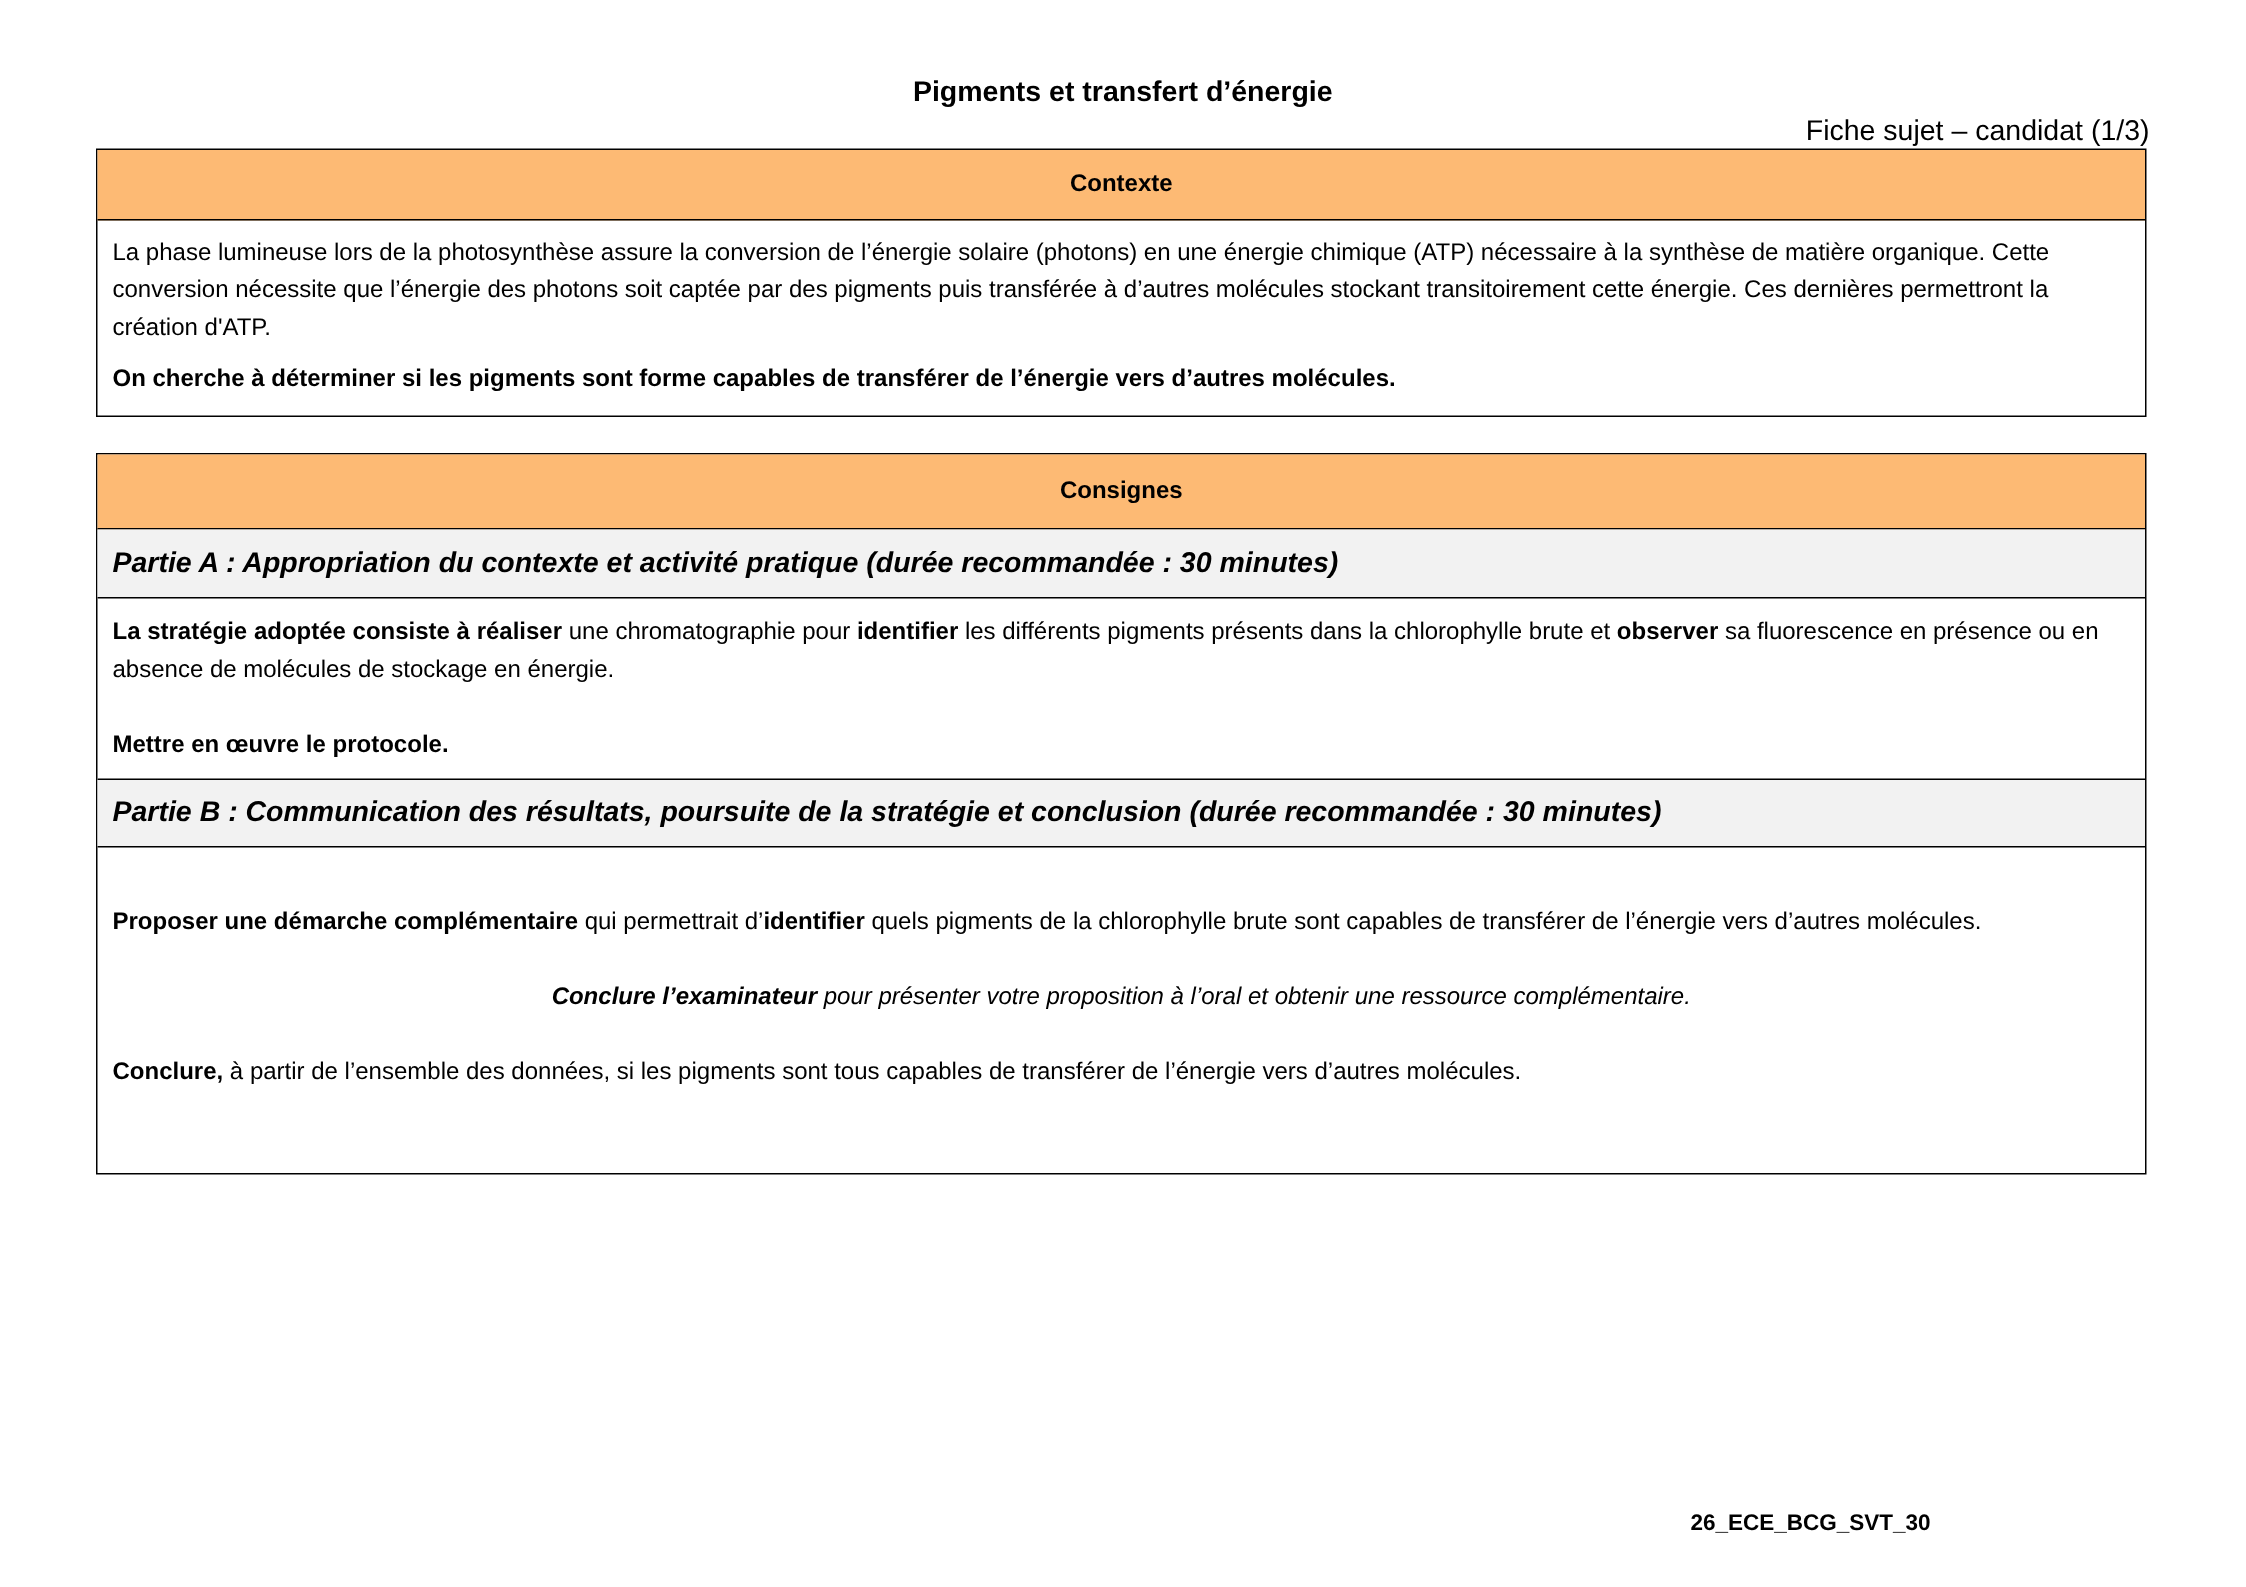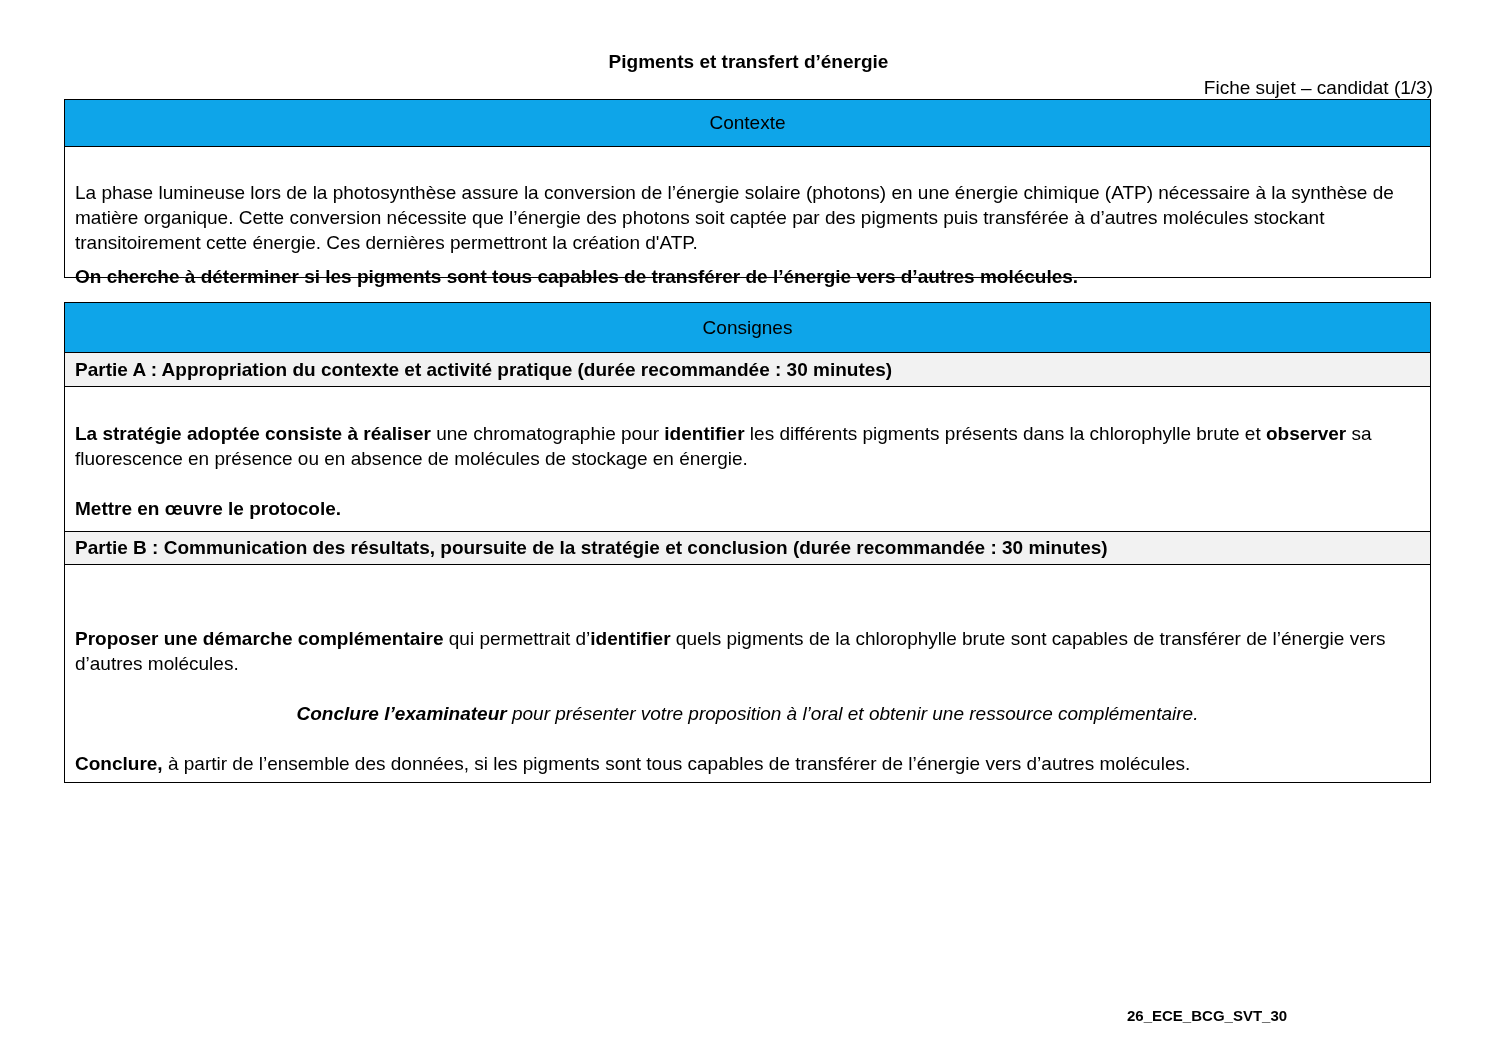--- a/index.html
+++ b/index.html
@@ -15,34 +15,34 @@
     position: absolute; top: 77px; right: 64px;
     font-size: 19px;
   }
   .box {
     position: absolute; left: 64px; width: 1367px;
     border: 1px solid #000; box-sizing: border-box;
   }
   .box-context { top: 99px; height: 179px; }
   .box-consignes { top: 302px; height: 481px; }
   .hdr {
-    background: #0ea5e9; text-align: center; font-weight: normal;
-    font-size: 19px; border-bottom: 1px solid #000; box-sizing: border-box;
+    background: #fdba74; text-align: center; font-weight: bold;
+    font-size: 16px; border-bottom: 1px solid #000; box-sizing: border-box;
     display: flex; align-items: center; justify-content: center;
   }
   .box-context .hdr { height: 47px; }
   .box-consignes .hdr { height: 50px; }
   .part-hdr {
     background: #f2f2f2; font-weight: bold; font-size: 19px;
     border-bottom: 1px solid #000; box-sizing: border-box;
-    height: 34px; display: flex; align-items: center; padding-left: 10px;
+    height: 46px; display: flex; align-items: center; padding-left: 10px; font-style: italic;
   }
   .part-hdr.b { border-top: 1px solid #000; }
   .body-txt {
-    font-size: 19px; line-height: 25px; padding: 9px 10px 0 10px; margin-top: 24px;
+    font-size: 16px; line-height: 25px; padding: 9px 10px 0 10px;
   }
   .body-txt p { margin: 0; }
   .ctx-body p.q { margin-top: 9px; font-weight: bold; }
   .partA-body { height: 120px; box-sizing: border-box; padding-top: 10px; }
   .partB-body { padding-top: 12px; }
   .gap { height: 25px; }
   .center-italic { text-align: center; font-style: italic; }
   b { font-weight: bold; }
   .footer-code {
     position: absolute; top: 1007px; left: 1127px;
@@ -52,21 +52,21 @@
 </head>
 <body>
 
 <div class="doc-title">Pigments et transfert d’énergie</div>
 <div class="doc-subtitle">Fiche sujet – candidat (1/3)</div>
 
 <div class="box box-context">
   <div class="hdr">Contexte</div>
   <div class="body-txt ctx-body">
     <p>La phase lumineuse lors de la photosynthèse assure la conversion de l’énergie solaire (photons) en une énergie chimique (ATP) nécessaire à la synthèse de matière organique. Cette conversion nécessite que l’énergie des photons soit captée par des pigments puis transférée à d’autres molécules stockant transitoirement cette énergie. Ces dernières permettront la création d'ATP.</p>
-    <p class="q">On cherche à déterminer si les pigments sont tous capables de transférer de l’énergie vers d’autres molécules.</p>
+    <p class="q">On cherche à déterminer si les pigments sont forme capables de transférer de l’énergie vers d’autres molécules.</p>
   </div>
 </div>
 
 <div class="box box-consignes">
   <div class="hdr">Consignes</div>
 
   <div class="part-hdr">Partie A : Appropriation du contexte et activité pratique (durée recommandée : 30 minutes)</div>
   <div class="body-txt partA-body">
     <p><b>La stratégie adoptée consiste à réaliser</b><span> une chromatographie pour </span><b>identifier</b><span> les différents pigments présents dans la chlorophylle brute et </span><b>observer</b><span> sa fluorescence en présence ou en absence de molécules de stockage en énergie.</span></p>
     <div class="gap"></div>

